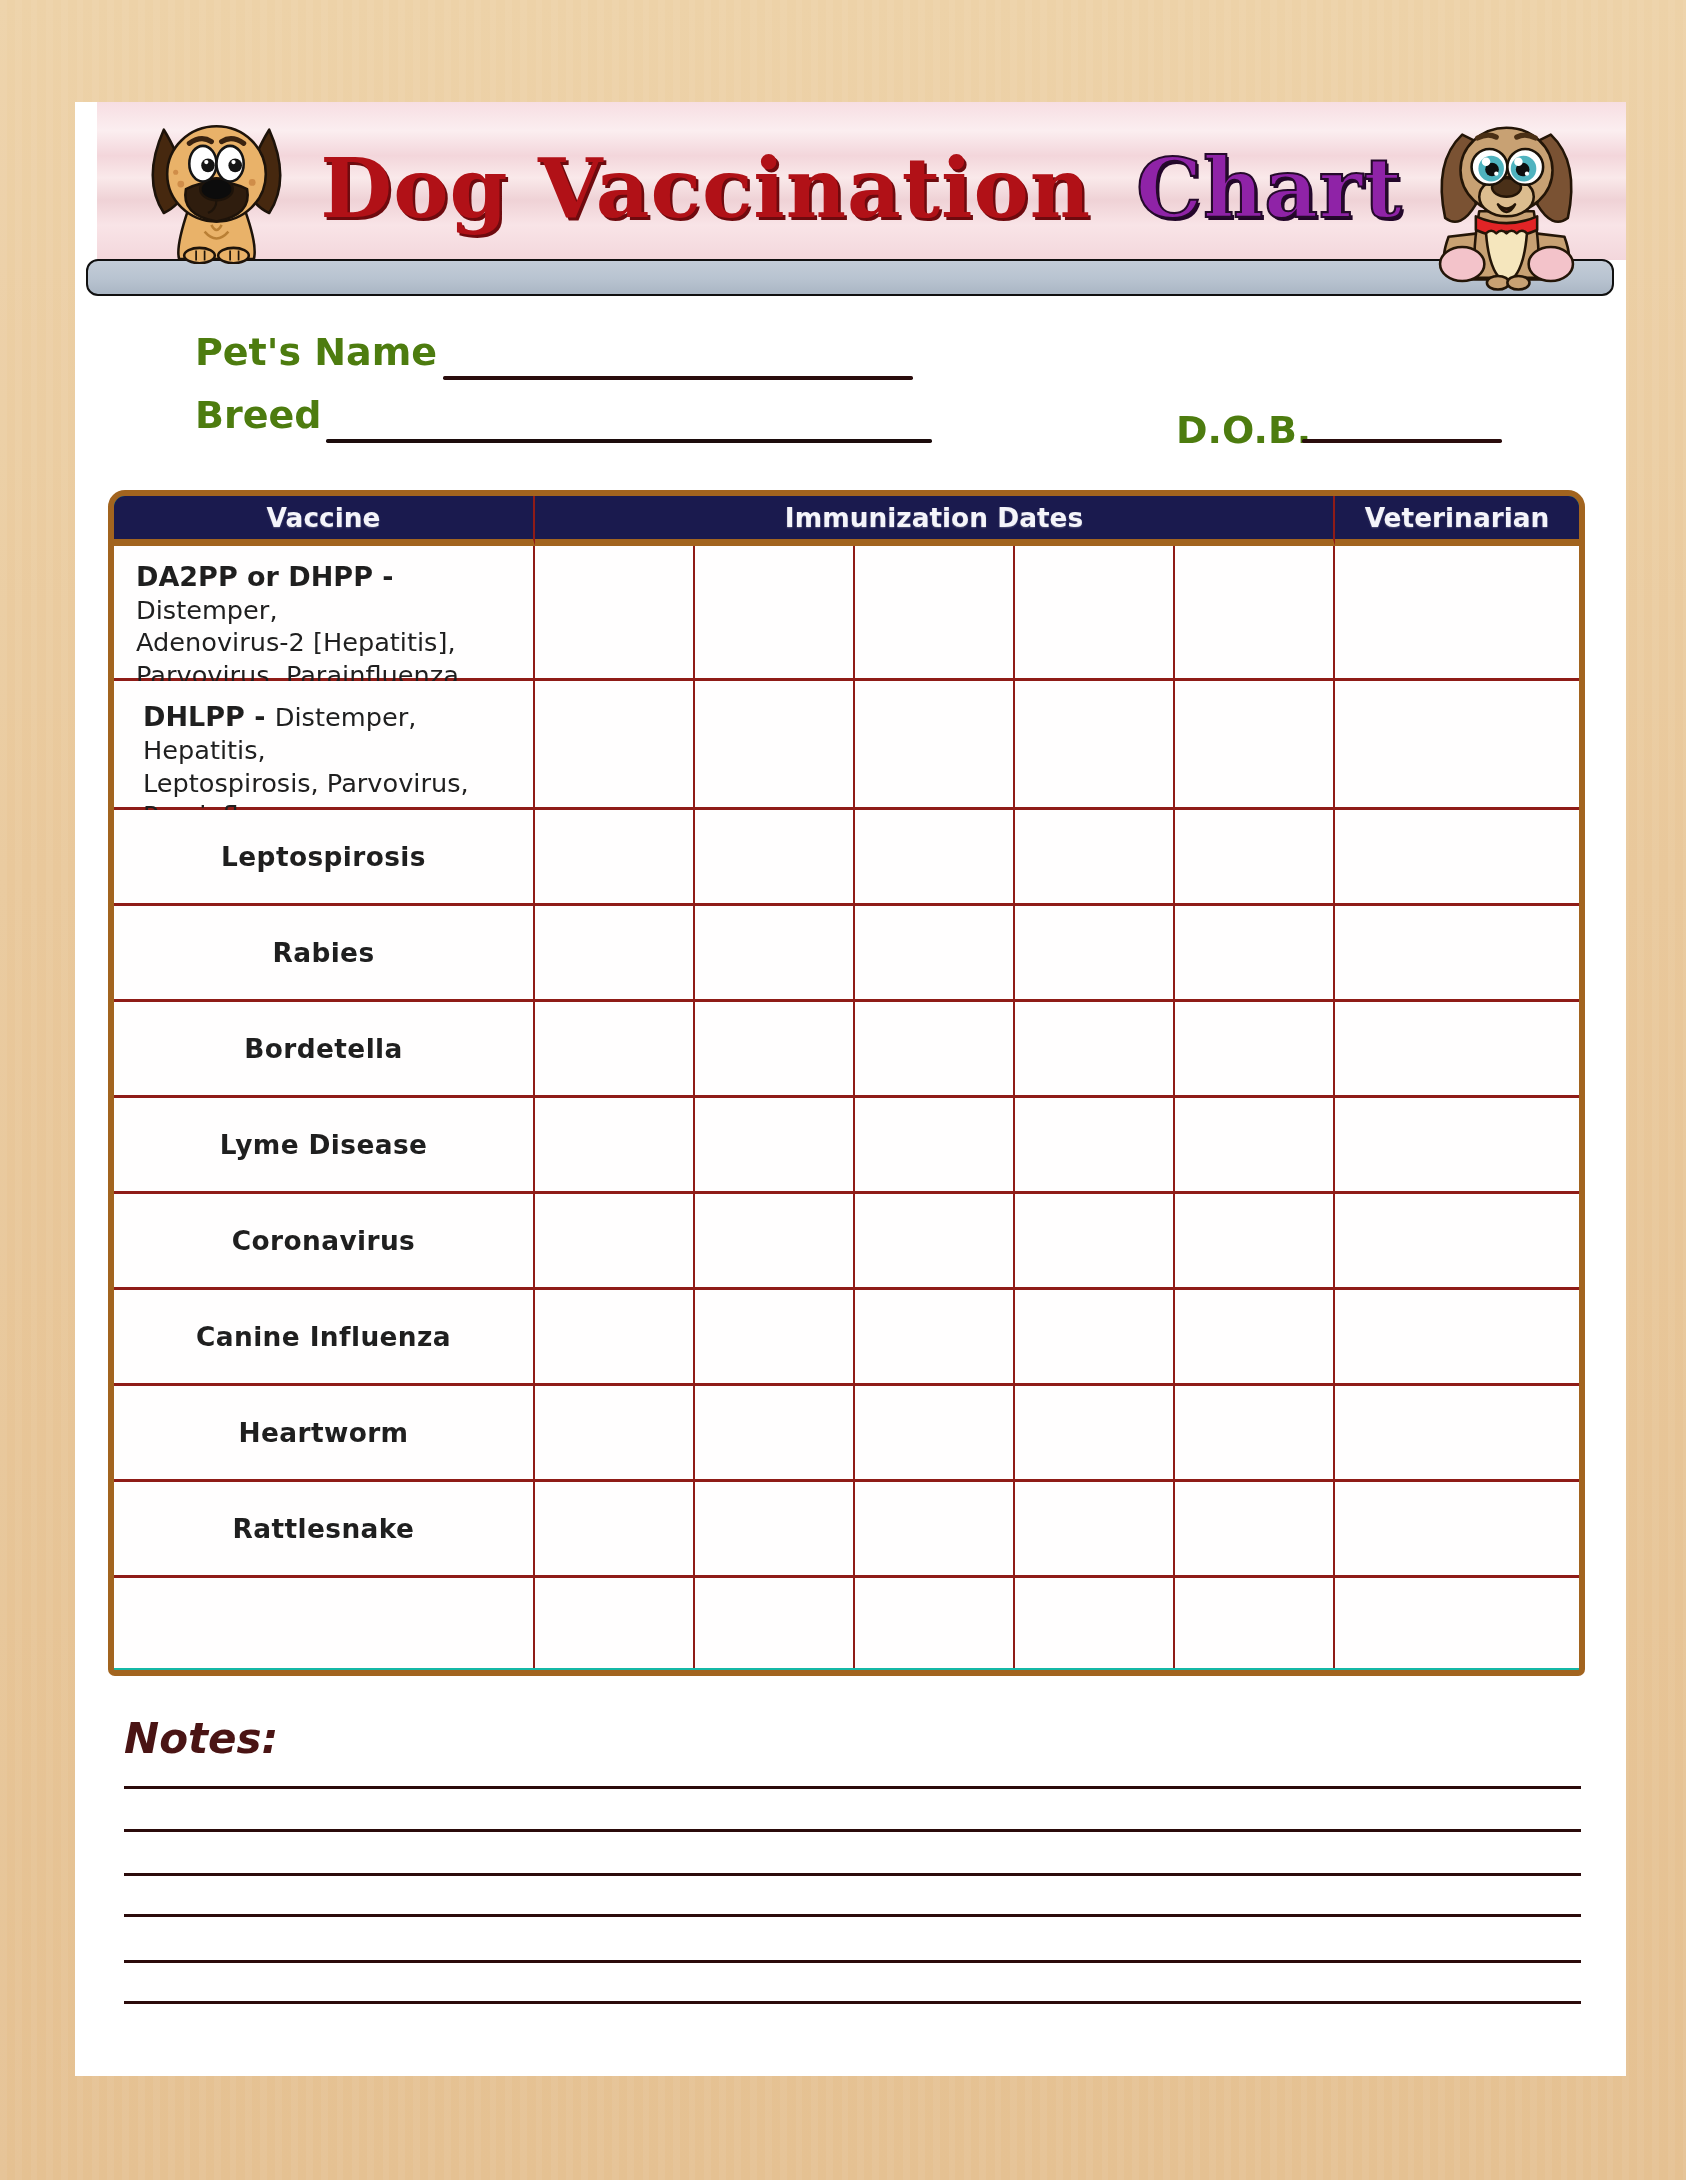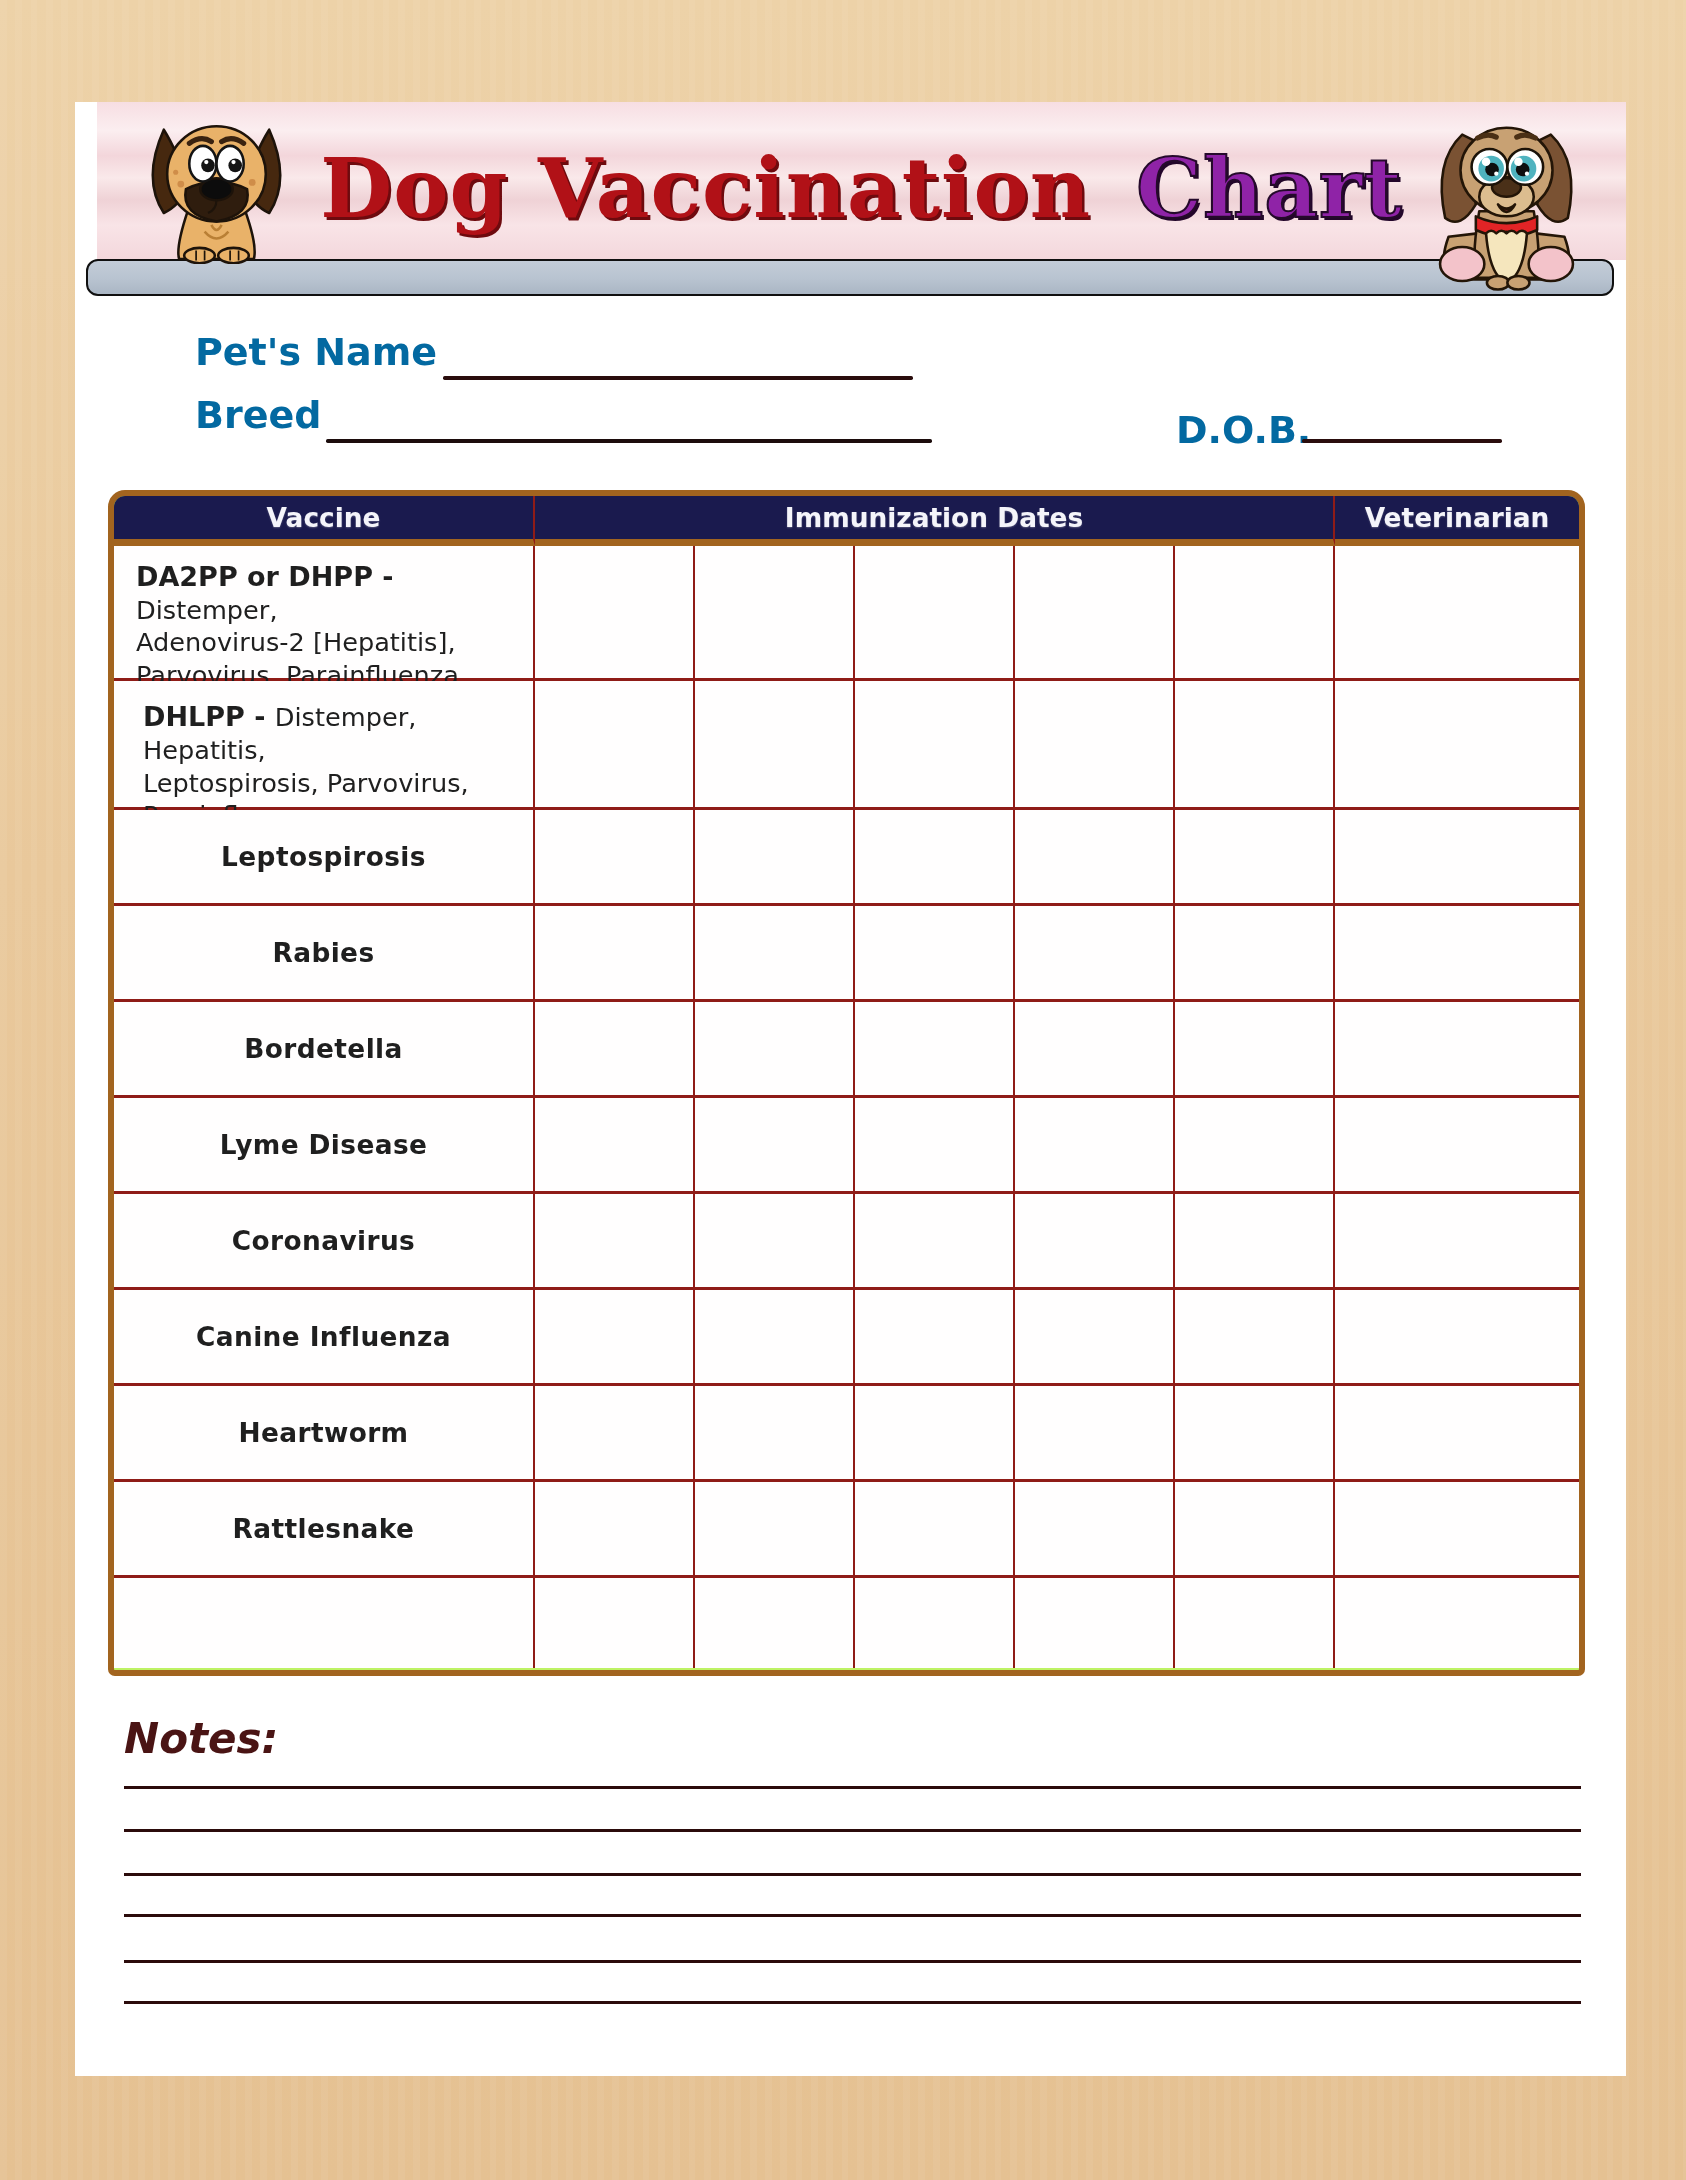--- a/index.html
+++ b/index.html
@@ -32,34 +32,34 @@
   .shelf{
     position:absolute;left:11px;top:157px;width:1524px;height:33px;
     background:linear-gradient(180deg,#c3ccd8 0%,#b8c3d0 55%,#aab6c4 100%);
     border:2.6px solid #101010;border-radius:12px;
   }
   .dog{position:absolute;}
   .dog-left{left:51px;top:8.5px;width:181px;height:153px;z-index:3;}
   .dog-right{left:1348px;top:6.8px;width:167px;height:184px;z-index:3;}
   
   .flabel{
-    position:absolute;color:#0369a1;font-weight:bold;font-size:38px;letter-spacing:0px;
+    position:absolute;color:#4d7c0f;font-weight:bold;font-size:38px;letter-spacing:0px;
   }
   .wline{position:absolute;height:4.3px;background:#2a0d0d;border-radius:1.7px;}
   #pet-label{left:120px;top:228px;}
   #pet-line{left:368px;top:274px;width:470px;}
   #breed-label{left:120px;top:291px;}
   #breed-line{left:251px;top:337px;width:606px;background:#1c0c0c;}
   #dob-label{left:1101px;top:306px;}
   #dob-line{left:1227px;top:337px;width:200px;}
   
   .vtable{
     position:absolute;left:33px;top:388px;width:1465px;height:1174px;
     border:6.8px solid #a2641f;border-radius:17px 17px 6.8px 6.8px;overflow:hidden;
-    background:#bef264;
+    background:#14b8a6;
   }
   .tgrid{
     display:grid;
     grid-template-columns:421px 160px 160px 160px 160px 160px 244px;
     grid-template-rows:50px 135px 129px repeat(8,96px) 90px;
     width:1465px;height:1174px;
   }
   .th{
     background:#1a1a4e;color:#f4f4fa;font-weight:bold;font-size:26.4px;
     display:flex;align-items:center;justify-content:center;

